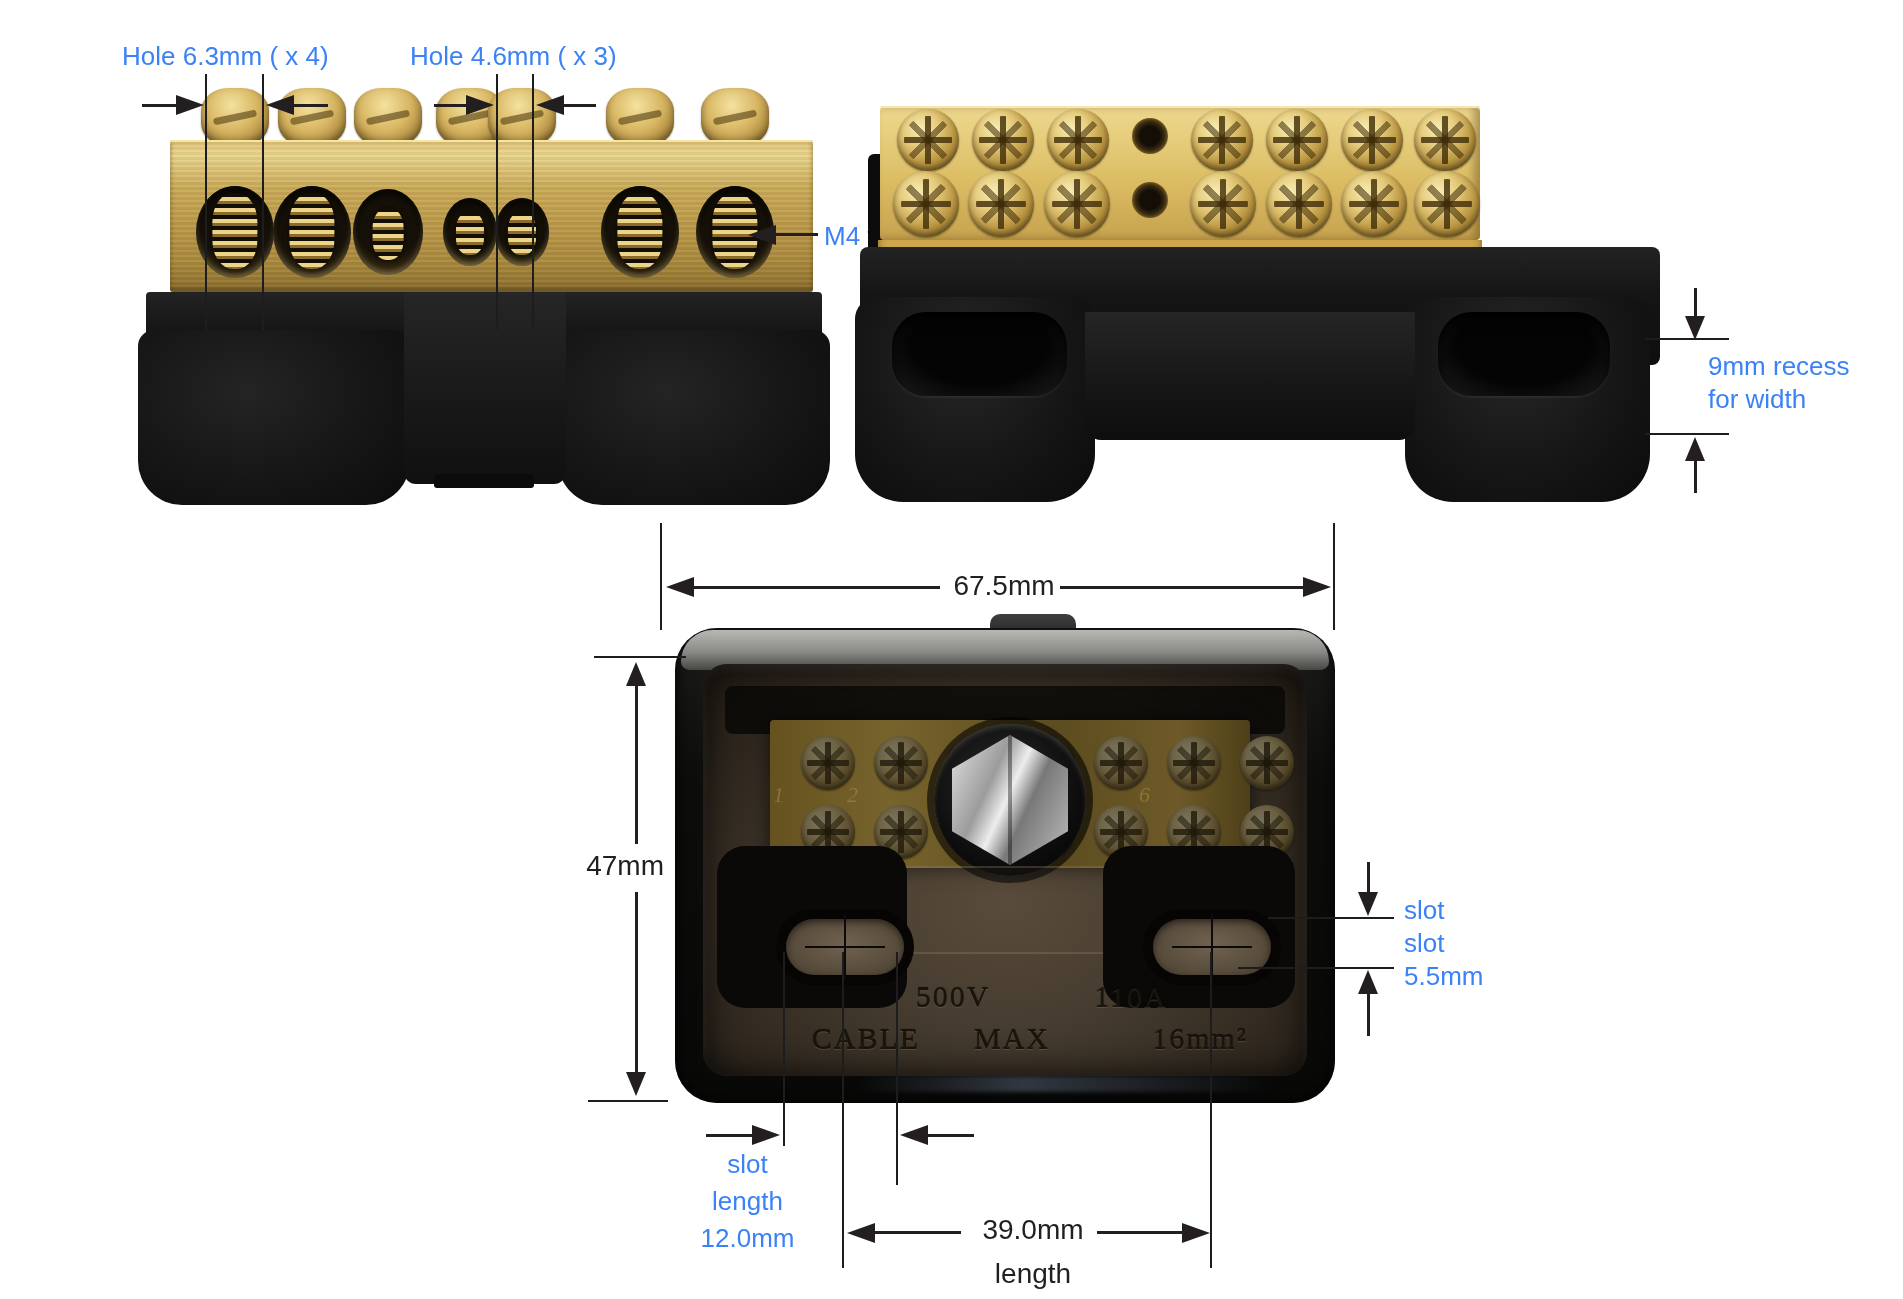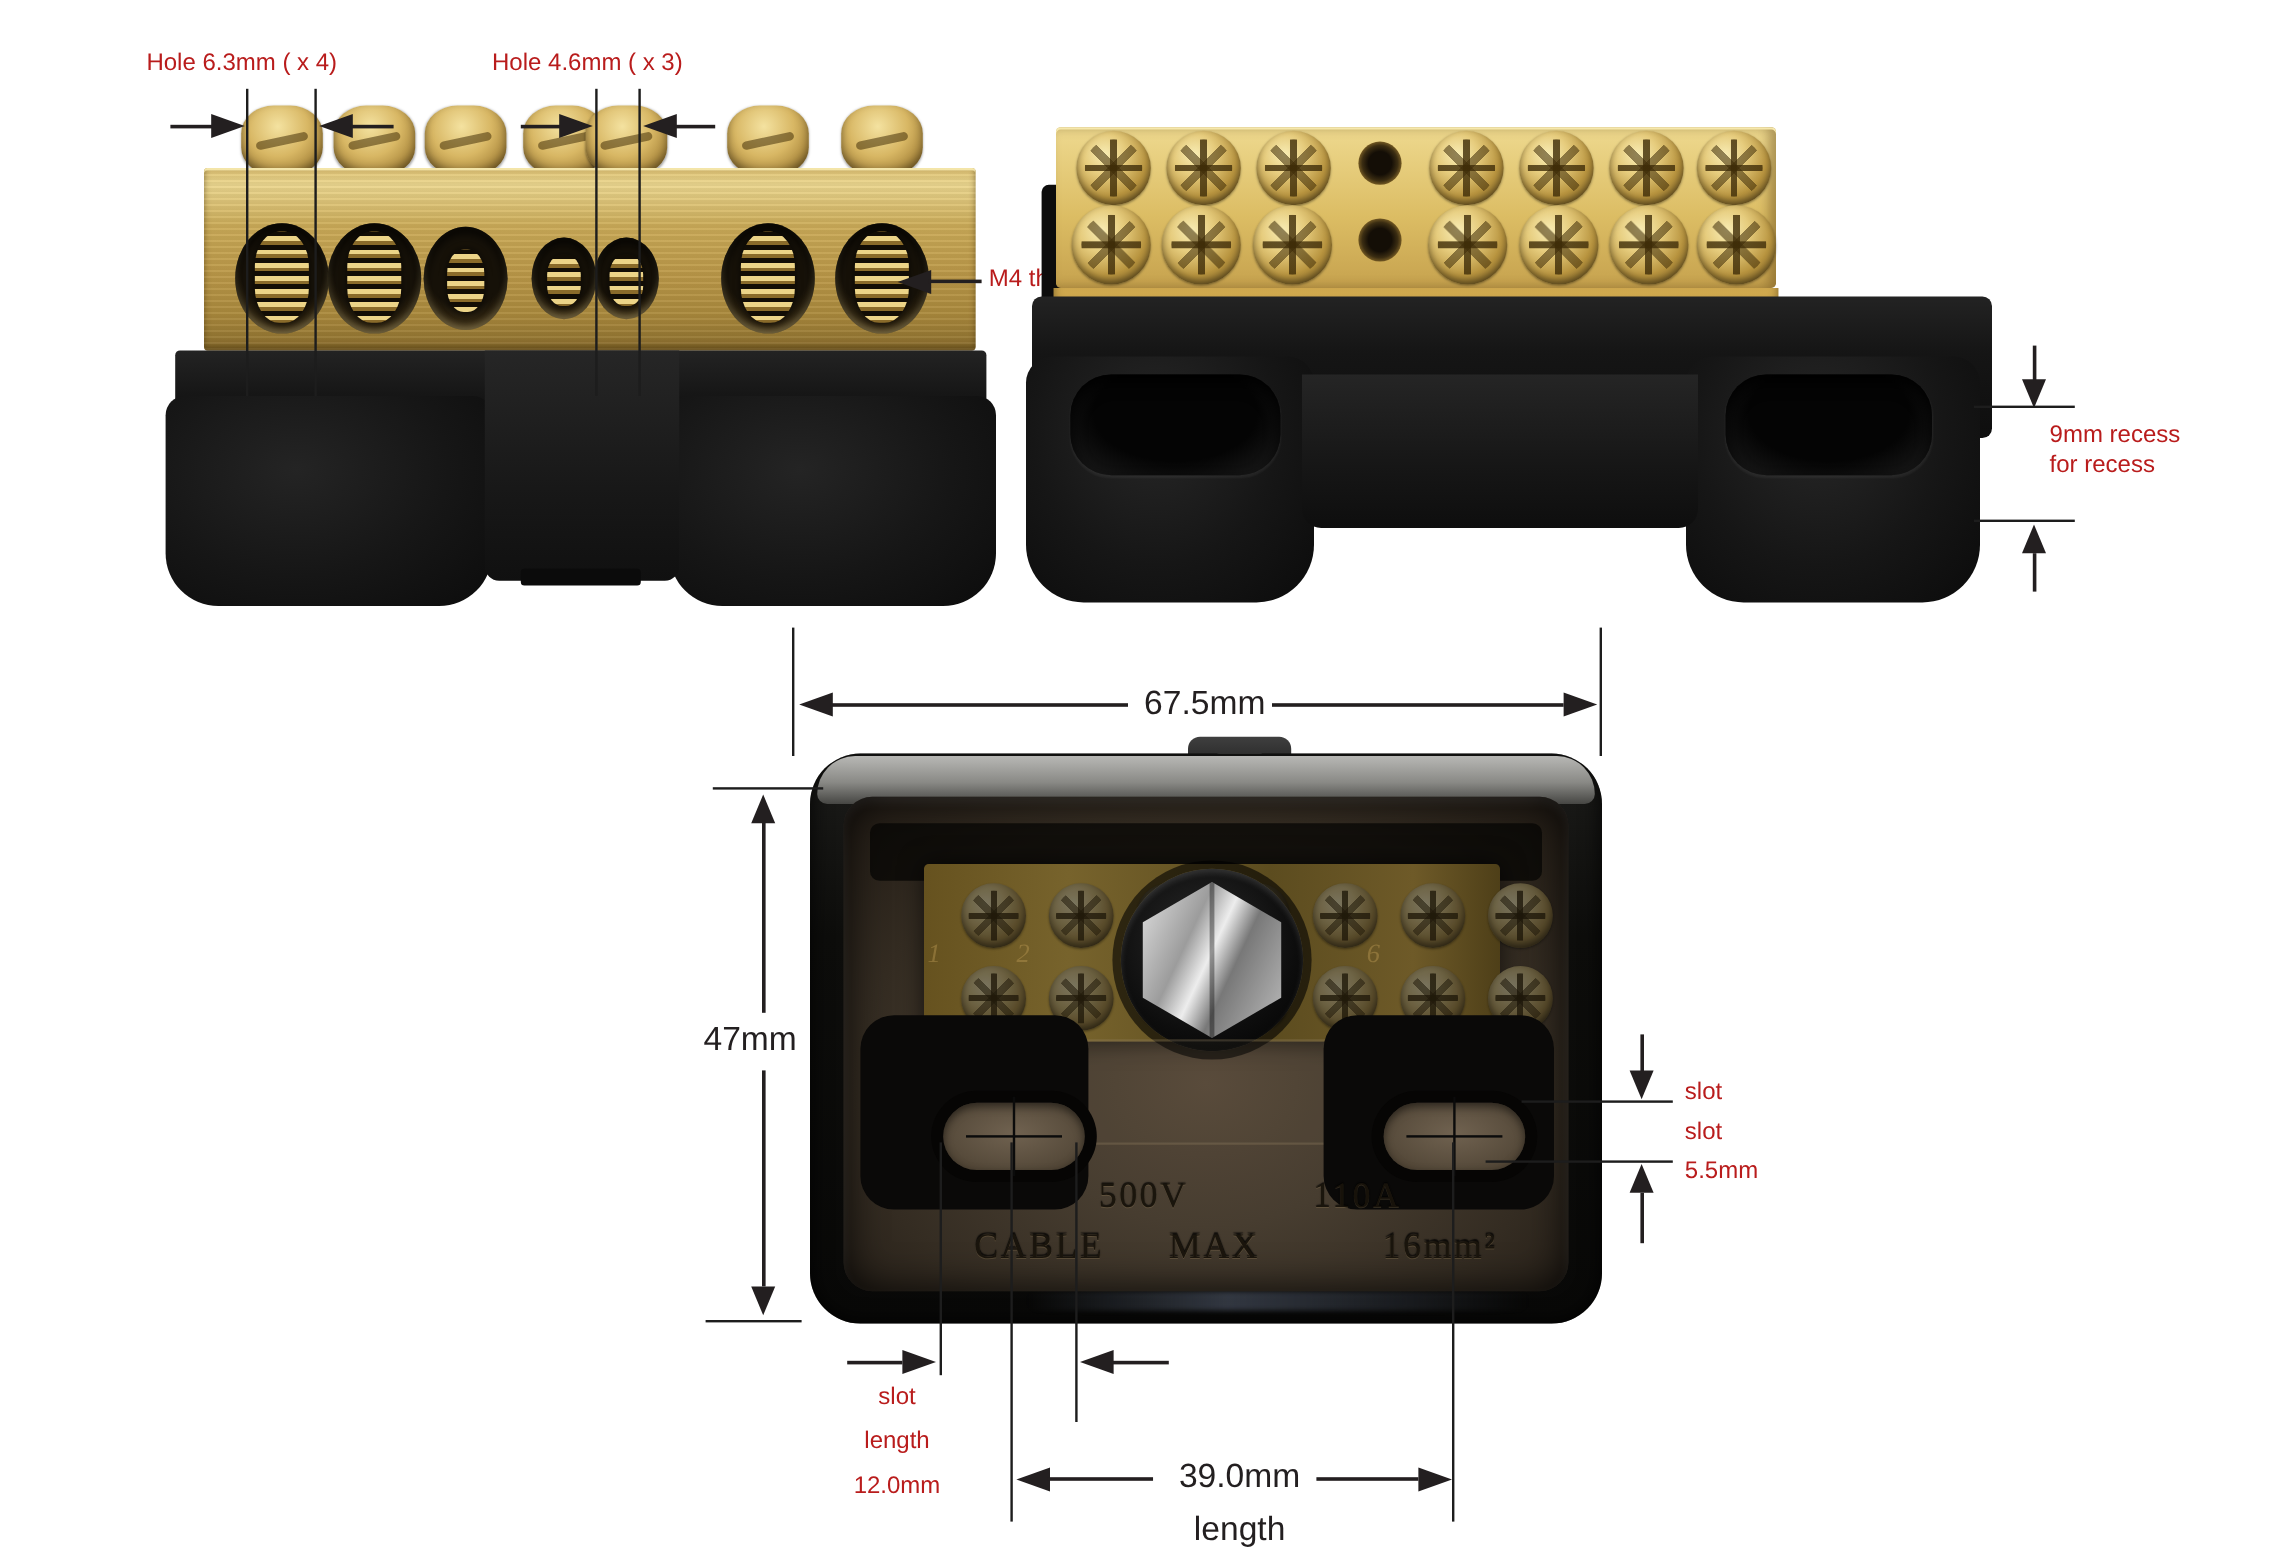--- a/index.html
+++ b/index.html
@@ -1,20 +1,20 @@
 <!DOCTYPE html>
 <html><head>
 <meta charset="utf-8">
 <style>
   html,body{margin:0;padding:0;background:#fff;}
   .canvas{position:relative;width:1903px;height:1299px;background:#ffffff;overflow:hidden;
           font-family:"Liberation Sans","DejaVu Sans",sans-serif;color:#231f20;}
   .abs{position:absolute;}
   
-  .lbl{position:absolute;font-size:20px;line-height:1.25;white-space:nowrap;color:#b91c1c;}
+  .lbl{position:absolute;font-size:26px;line-height:1.25;white-space:nowrap;color:#3b82f6;}
   .dimtxt{position:absolute;font-size:28px;color:#231f20;background:#fff;text-align:center;padding:2px 4px;}
   .hl{position:absolute;height:3px;background:#231f20;}
   .vl{position:absolute;width:3px;background:#231f20;}
   .xl{position:absolute;width:2px;background:#1d1d1d;}   
   .xh{position:absolute;height:2px;background:#1d1d1d;}  
   .tri{position:absolute;width:0;height:0;border-style:solid;}
   .tri-l{border-width:10px 28px 10px 0;border-color:transparent #231f20 transparent transparent;}
   .tri-r{border-width:10px 0 10px 28px;border-color:transparent transparent transparent #231f20;}
   .tri-u{border-width:0 10px 24px 10px;border-color:transparent transparent #231f20 transparent;}
   .tri-d{border-width:24px 10px 0 10px;border-color:#231f20 transparent transparent transparent;}
@@ -186,21 +186,21 @@
 
     <div class="recess" style="left:42px;top:220px;width:175px;height:84px;"></div>
     <div class="recess" style="left:588px;top:220px;width:172px;height:84px;"></div>
   </div>
 
   <div class="vl" style="left:1694px;top:288px;height:30px;"></div>
   <div class="tri tri-d" style="left:1685px;top:316px;"></div>
   <div class="xh" style="left:1645px;top:338px;width:84px;"></div>
   <div class="lbl" style="left:1708px;top:350px;">
     <div>9mm recess</div>
-    <div>for recess</div>
+    <div>for width</div>
   </div>
   <div class="xh" style="left:1645px;top:433px;width:84px;"></div>
   <div class="tri tri-u" style="left:1685px;top:437px;"></div>
   <div class="vl" style="left:1694px;top:461px;height:32px;"></div>
 
   <div class="abs" style="left:665px;top:608px;width:690px;height:500px;">
 
     <div class="abs" style="left:325px;top:6px;width:86px;height:86px;border-radius:10px 10px 16px 16px;
          background:linear-gradient(180deg,#3f3f3f 0%,#161616 45%,#050505 100%);">
       <div class="abs" style="left:22px;top:14px;width:42px;height:9px;background:#8d8d8d;border-radius:4px;"></div>

